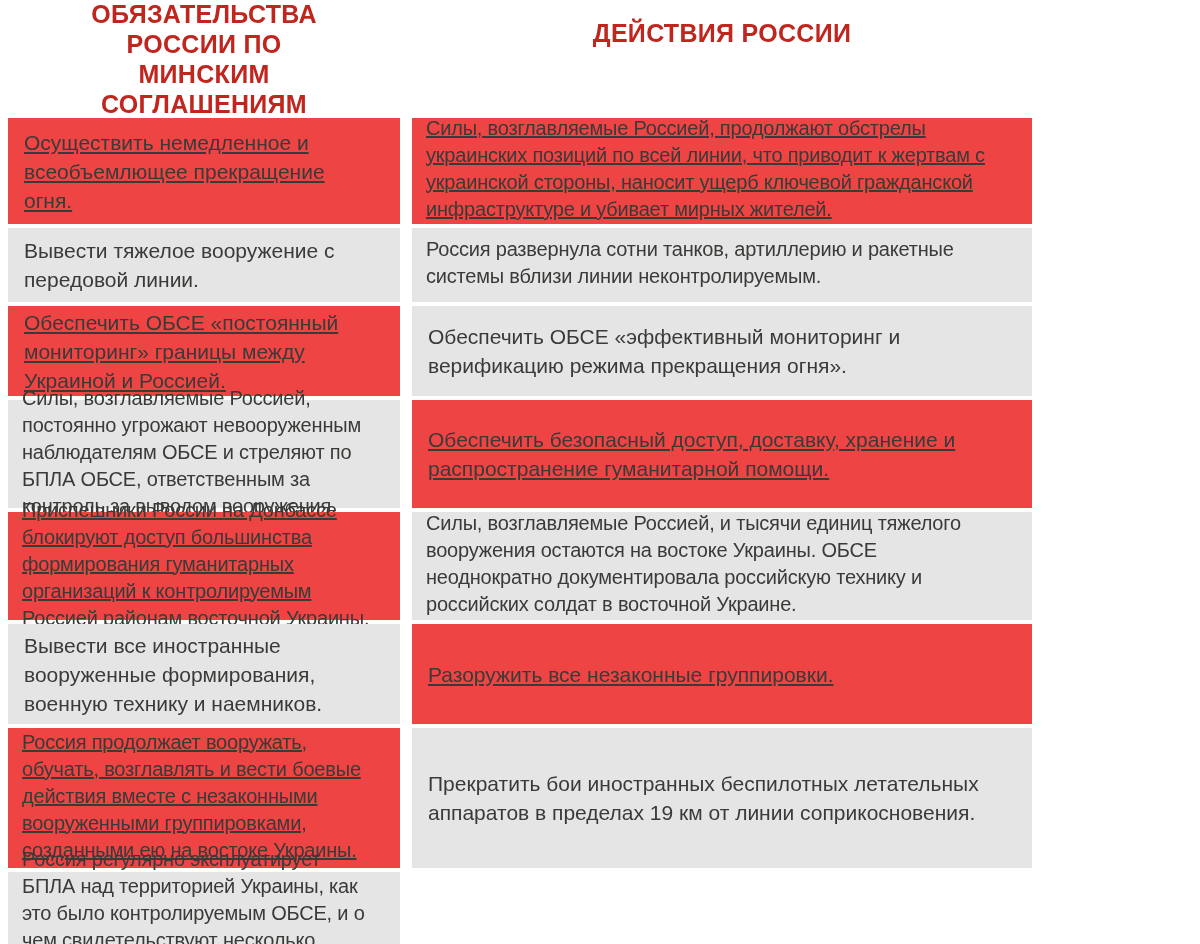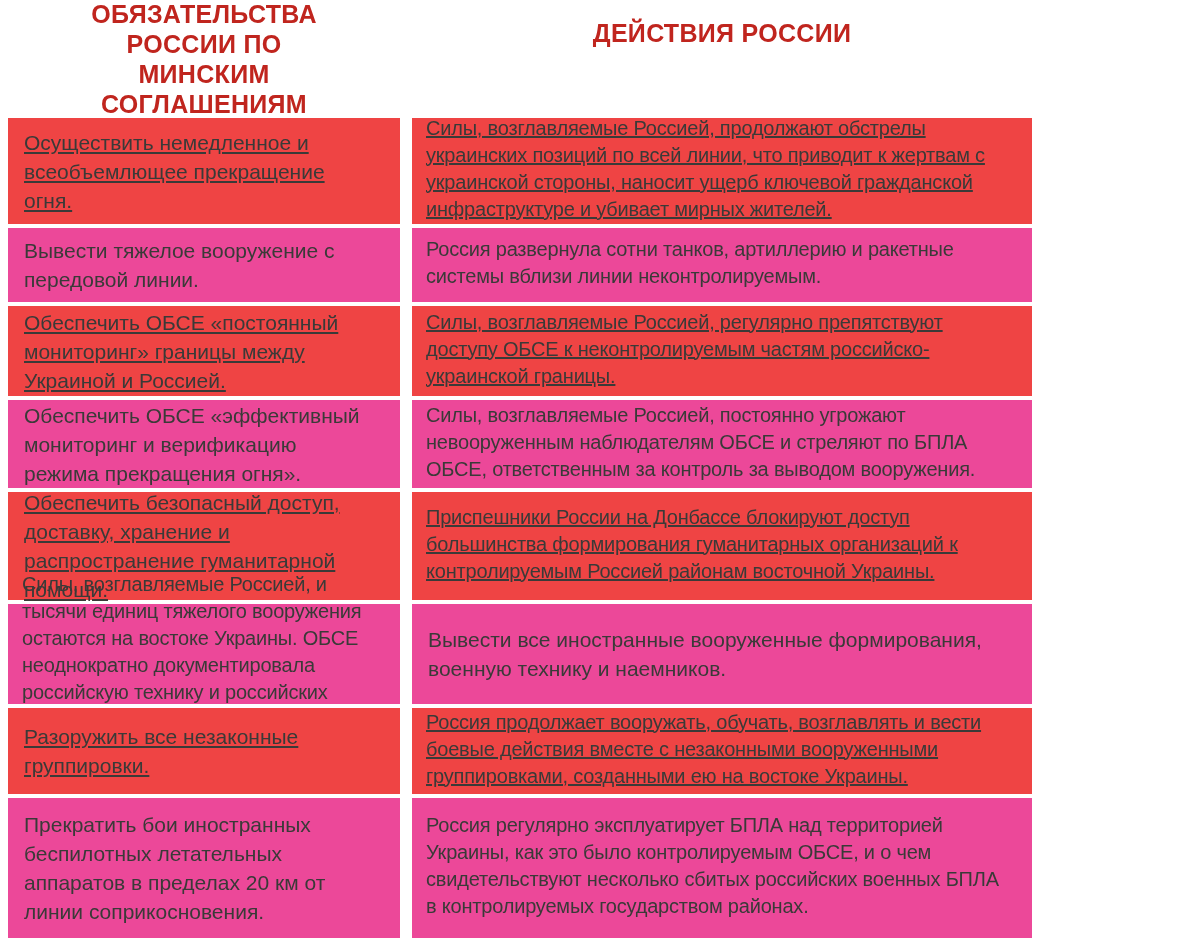--- a/index.html
+++ b/index.html
@@ -35,21 +35,21 @@
   .hcell .hwrap { max-width: 290px; }
   .hcell.hright { align-items: flex-start; padding-top: 14px; box-sizing: border-box; }
 
   .cell {
     display: flex;
     align-items: center;
     box-sizing: border-box;
     color: #3a3a38;
   }
   .cell.green { background: #ef4444; text-decoration: underline; }
-  .cell.tan   { background: #ec4899; }
+  .cell.tan   { background: #e5e5e5; }
 
   .cell.left {
     font-size: 21px;
     line-height: 29px;
     padding: 12px 26px 12px 16px;
   }
   .cell.right {
     font-size: 20px;
     line-height: 27px;
     padding: 12px 26px 16px 14px;
@@ -77,30 +77,29 @@
     <div class="hwrap2">ДЕЙСТВИЯ РОССИИ</div>
   </div>
 
   <div class="cell left green rh1">Осуществить немедленное и всеобъемлющее прекращение огня.</div>
   <div class="cell right green rh1">Силы, возглавляемые Россией, продолжают обстрелы украинских позиций по всей линии, что приводит к жертвам с украинской стороны, наносит ущерб ключевой гражданской инфраструктуре и убивает мирных жителей.</div>
 
   <div class="cell left tan rh2">Вывести тяжелое вооружение с передовой линии.</div>
   <div class="cell right tan rh2">Россия развернула сотни танков, артиллерию и ракетные системы вблизи линии неконтролируемым.</div>
 
   <div class="cell left green rh3">Обеспечить ОБСЕ «постоянный мониторинг» границы между Украиной и Россией.</div>
-  <div class="cell right green rh3">Силы, возглавляемые Россией, регулярно препятствуют доступу ОБСЕ к неконтролируемым частям российско-украинской границы.</div>
 
   <div class="cell left tan rh4">Обеспечить ОБСЕ «эффективный мониторинг и верификацию режима прекращения огня».</div>
   <div class="cell right tan rh4">Силы, возглавляемые Россией, постоянно угрожают невооруженным наблюдателям ОБСЕ и стреляют по БПЛА ОБСЕ, ответственным за контроль за выводом вооружения.</div>
 
   <div class="cell left green rh5">Обеспечить безопасный доступ, доставку, хранение и распространение гуманитарной помощи.</div>
   <div class="cell right green rh5">Приспешники России на Донбассе блокируют доступ большинства формирования гуманитарных организаций к контролируемым Россией районам восточной Украины.</div>
 
   <div class="cell right tan rh6">Силы, возглавляемые Россией, и тысячи единиц тяжелого вооружения остаются на востоке Украины. ОБСЕ неоднократно документировала российскую технику и российских солдат в восточной Украине.</div>
   <div class="cell left tan rh6">Вывести все иностранные вооруженные формирования, военную технику и наемников.</div>
 
   <div class="cell left green rh7">Разоружить все незаконные группировки.</div>
   <div class="cell right green rh7">Россия продолжает вооружать, обучать, возглавлять и вести боевые действия вместе с незаконными вооруженными группировками, созданными ею на востоке Украины.</div>
 
-  <div class="cell left tan rh8">Прекратить бои иностранных беспилотных летательных аппаратов в пределах 20 км от линии соприкосновения.</div>
+  <div class="cell left tan rh8">Прекратить бои иностранных беспилотных летательных аппаратов в пределах 19 км от линии соприкосновения.</div>
   <div class="cell right tan rh8">Россия регулярно эксплуатирует БПЛА над территорией Украины, как это было контролируемым ОБСЕ, и о чем свидетельствуют несколько сбитых российских военных БПЛА в контролируемых государством районах.</div>
 
 </div>
 
 </body></html>

